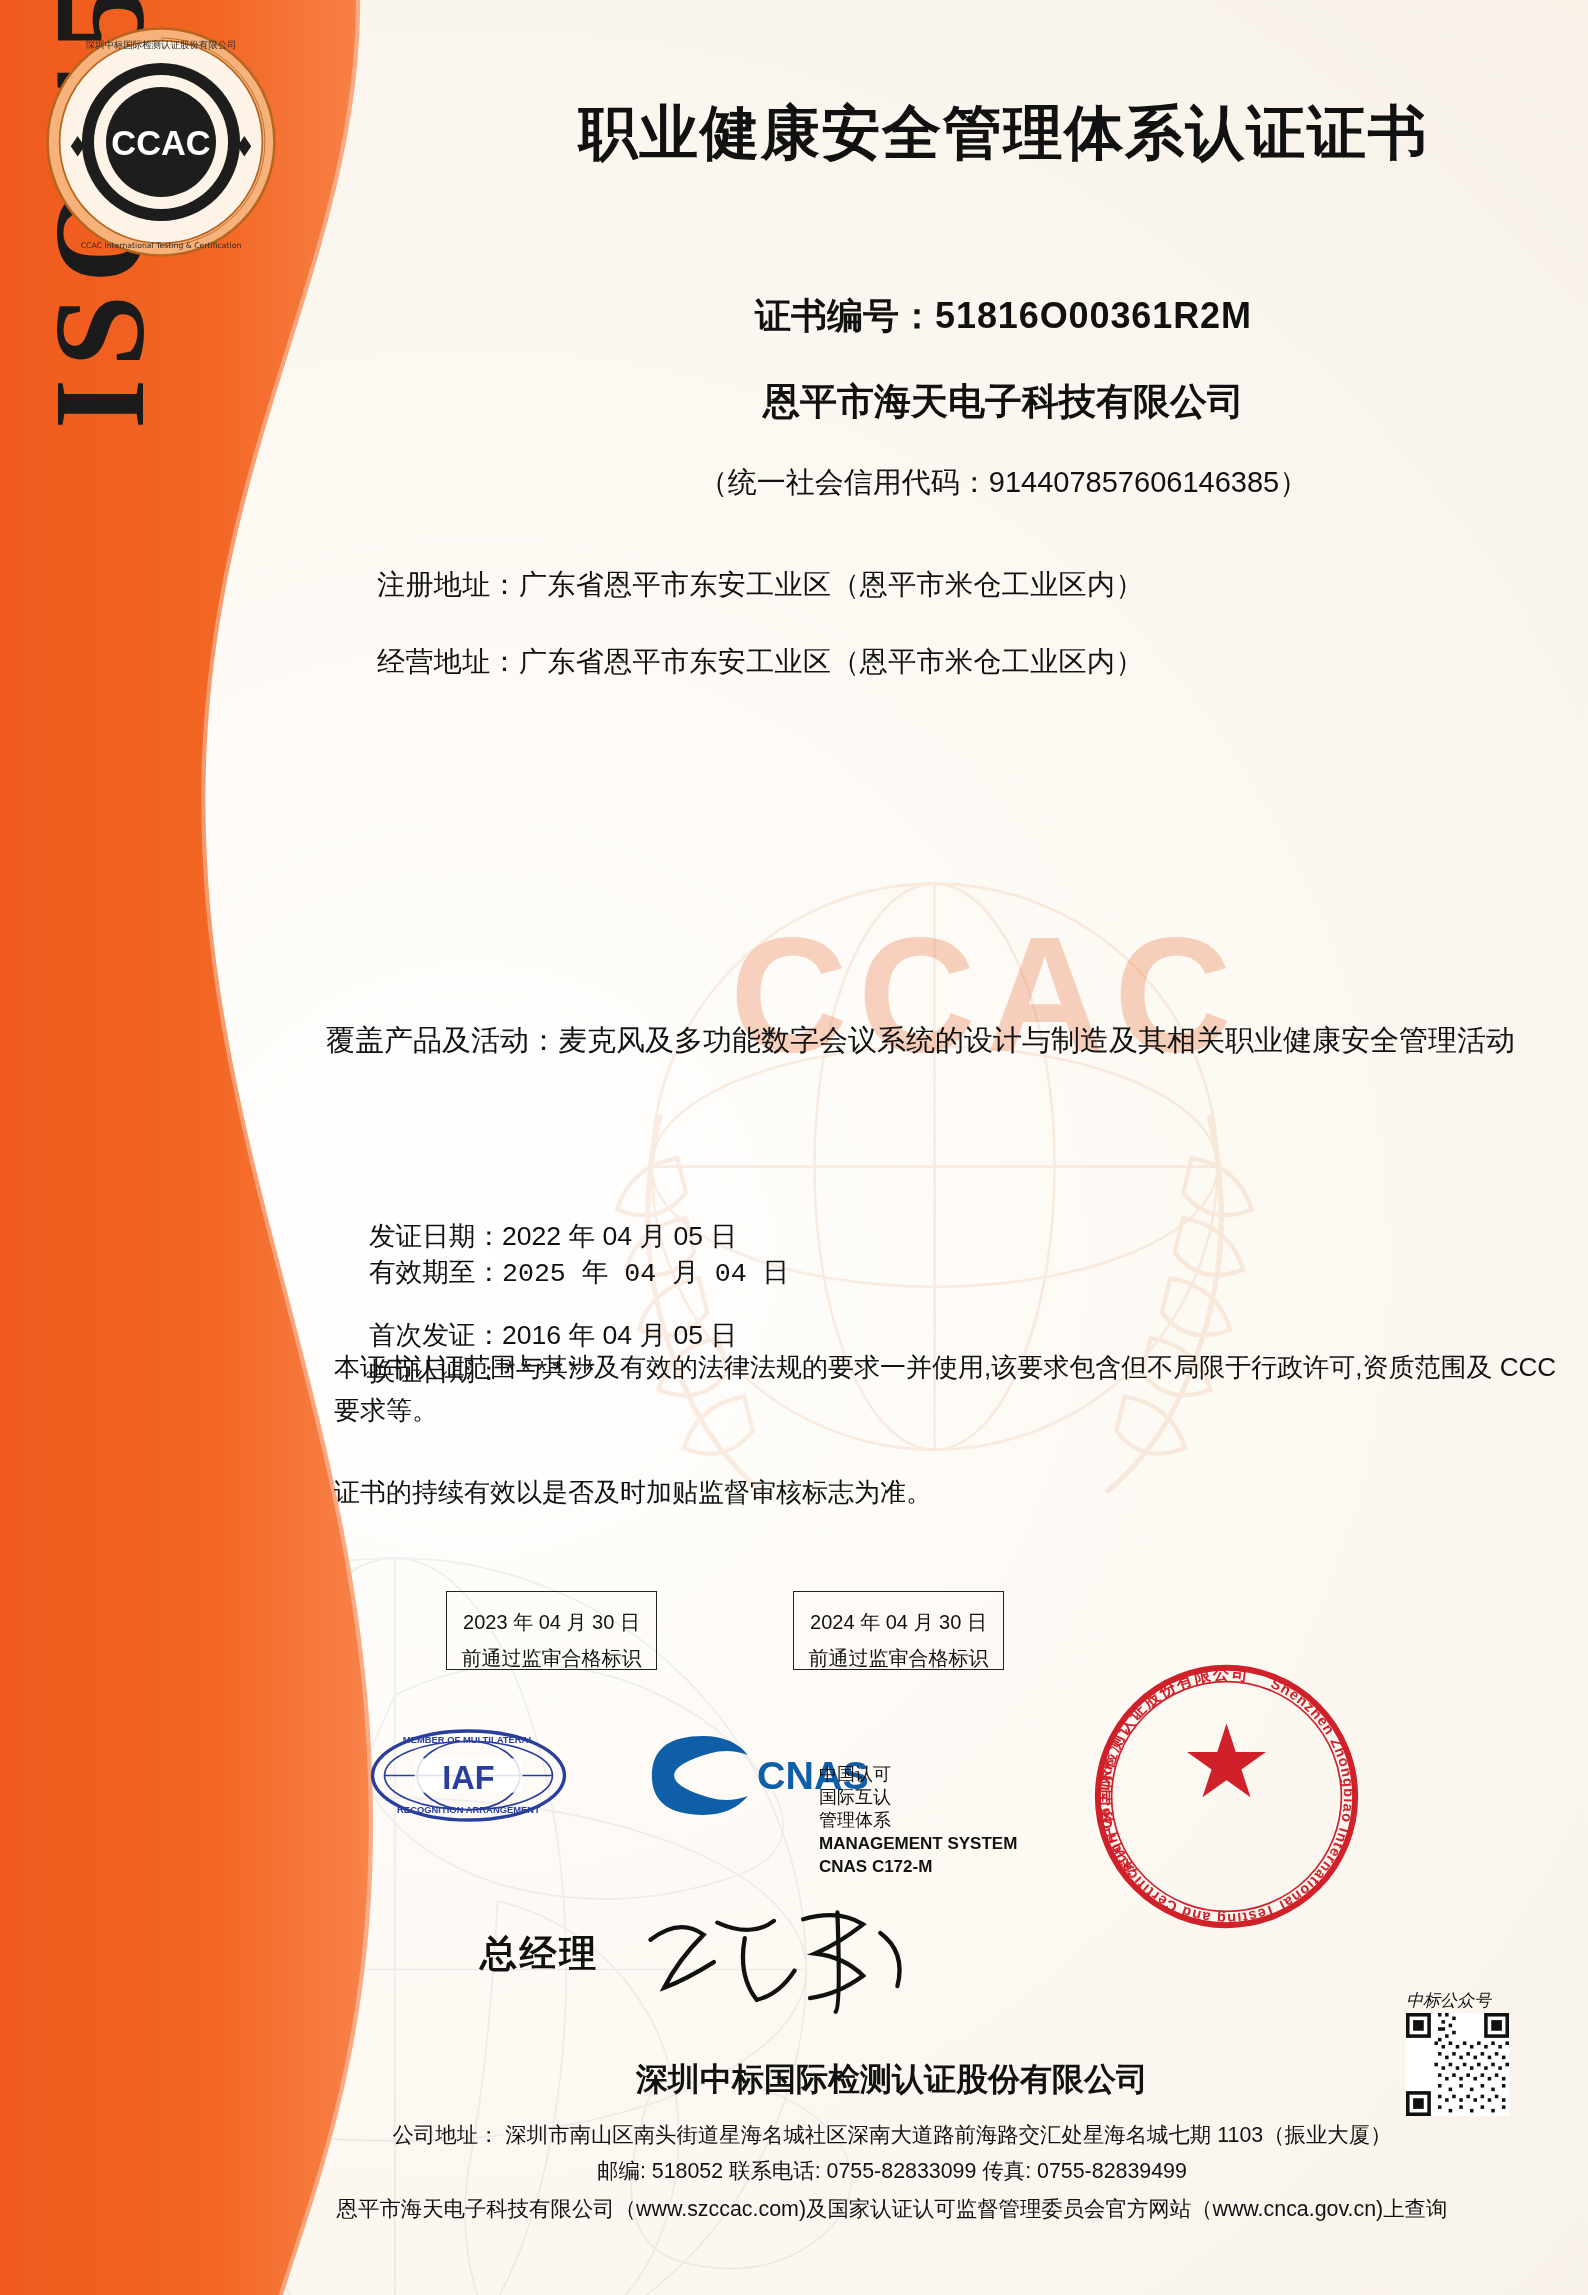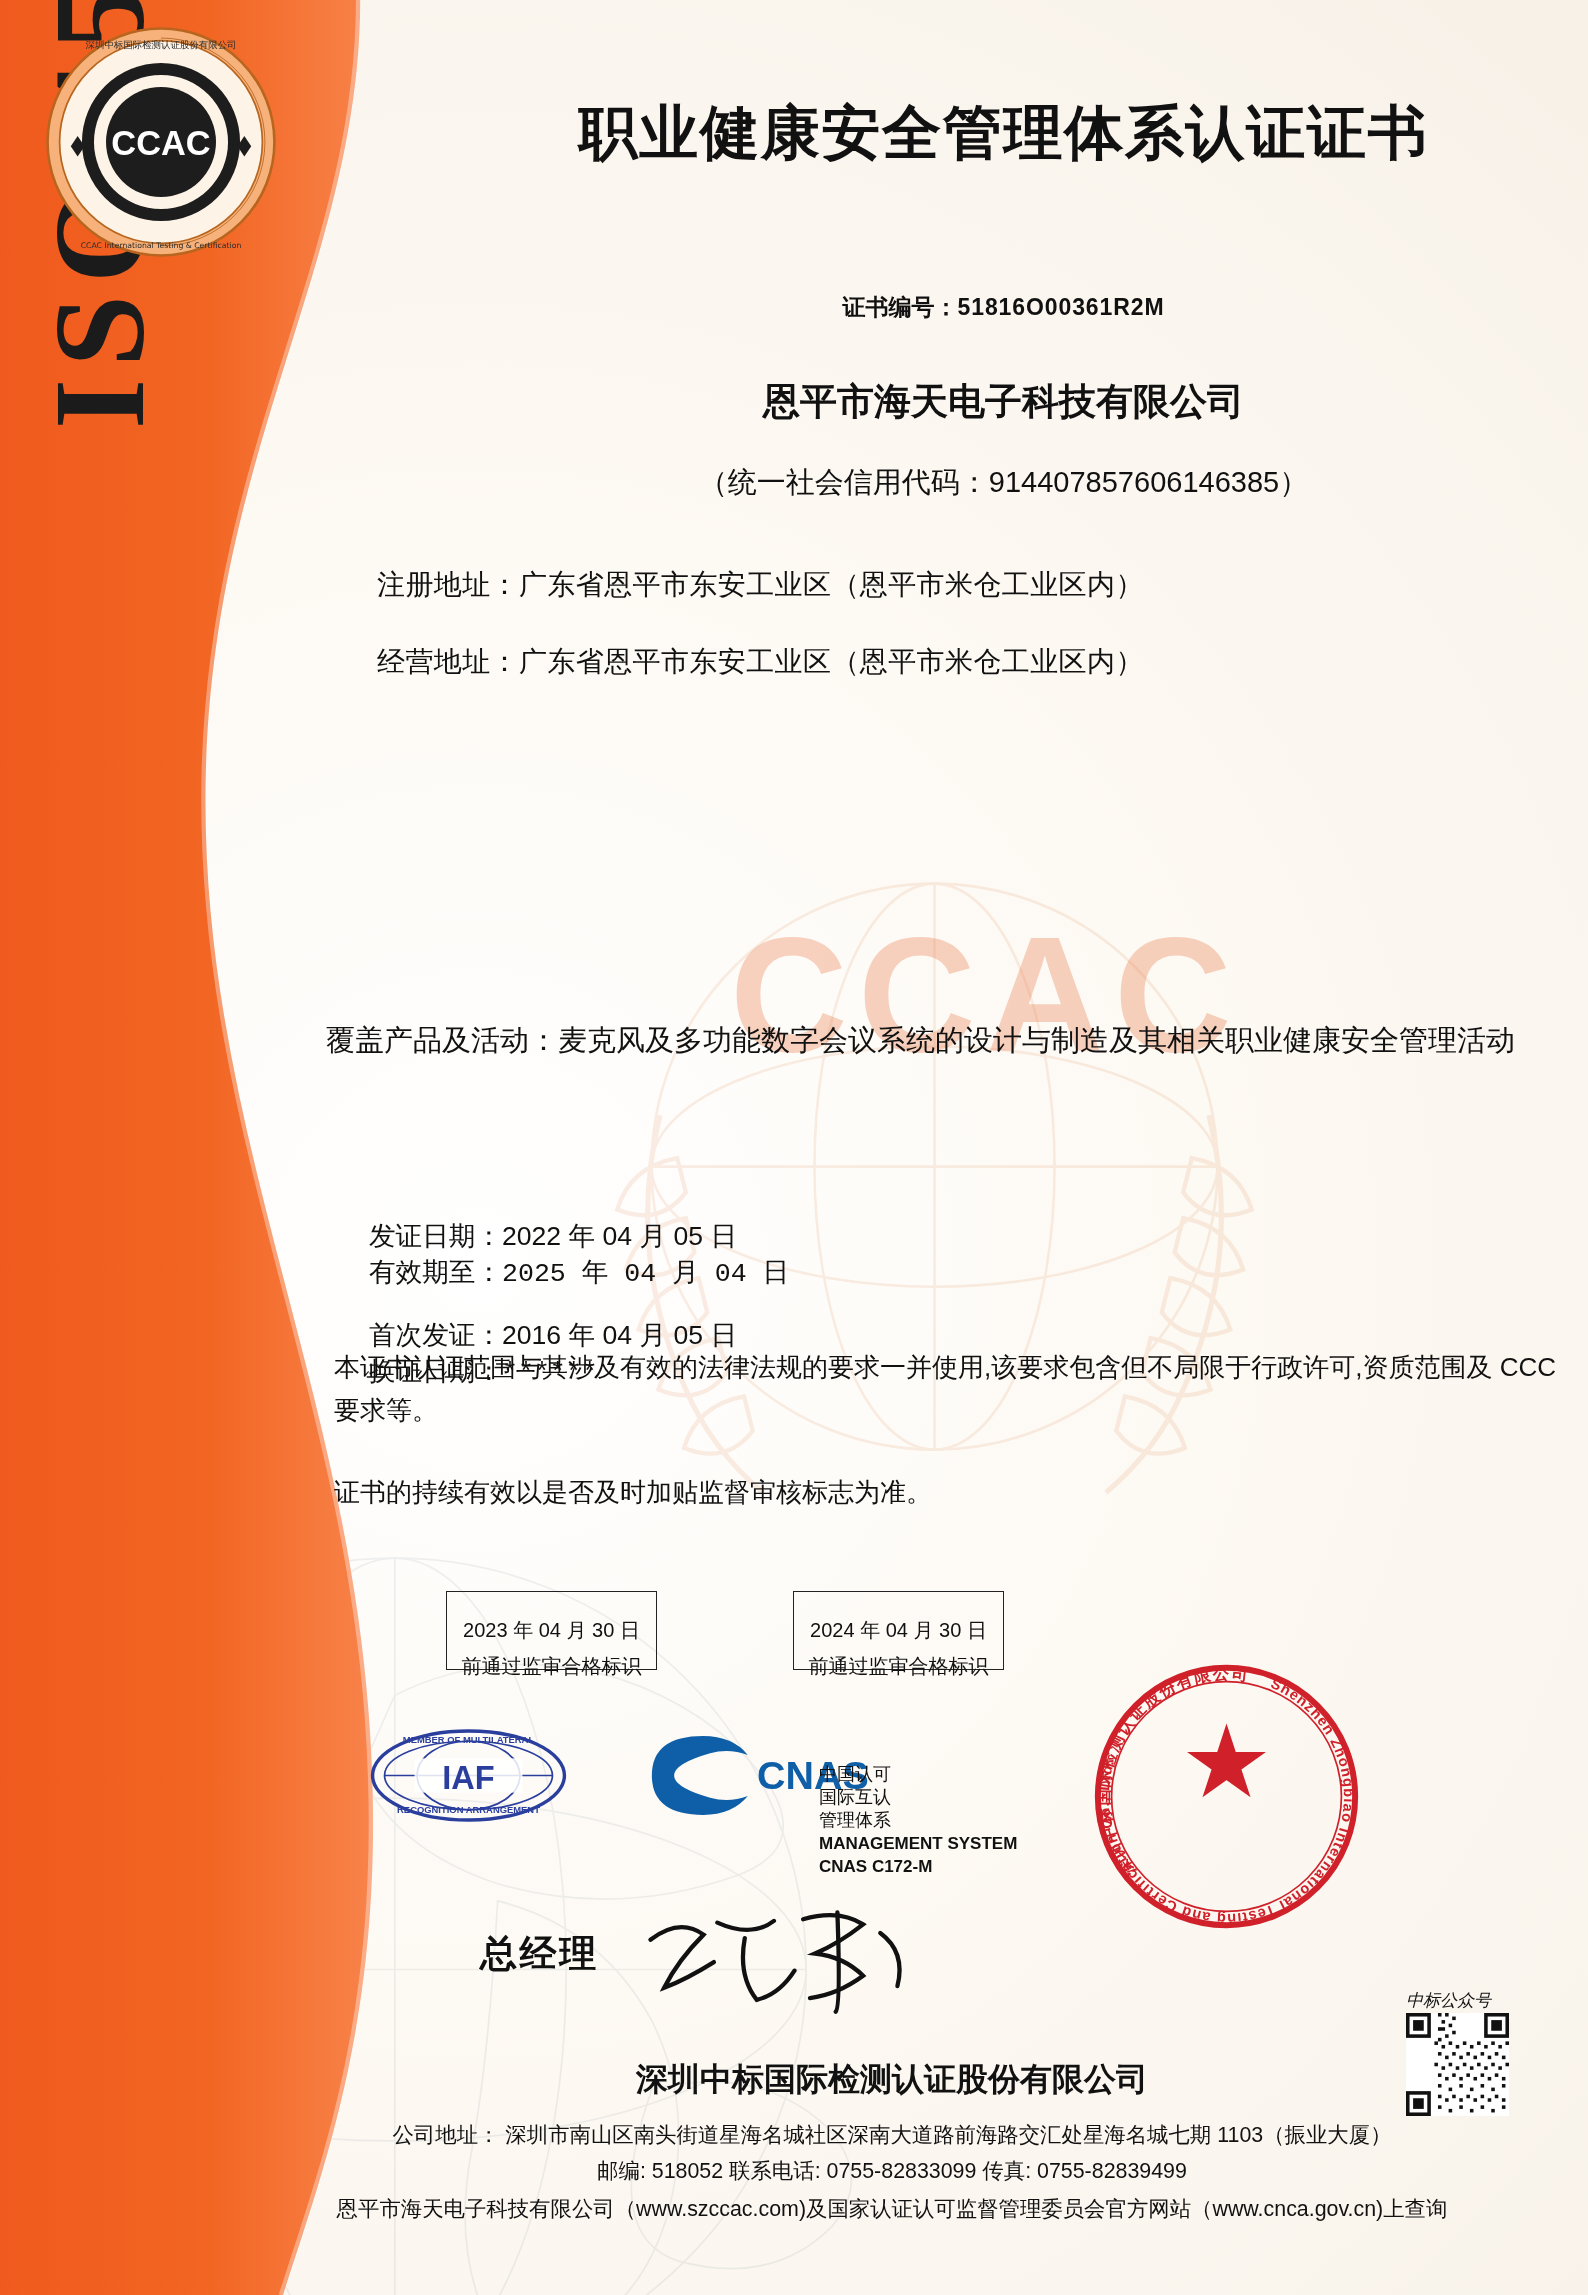--- a/index.html
+++ b/index.html
@@ -54,21 +54,21 @@
   .emblem{position:absolute;left:45px;top:26px;width:232px;height:232px;}
   
   .head-title{
     position:absolute;left:446px;top:94px;width:1115px;
     text-align:center;
     font-family:"Liberation Sans","DejaVu Sans",sans-serif;
     font-weight:700;font-size:59px;letter-spacing:1.7px;color:#111;
   }
   .cert-no{
     position:absolute;left:446px;top:292px;width:1115px;text-align:center;
-    font-size:23px;font-weight:700;color:#111;
+    font-size:36px;font-weight:700;color:#111;
   }
   .cert-no .num{letter-spacing:0.9px;}
   .company{
     position:absolute;left:446px;top:377px;width:1115px;text-align:center;
     font-size:37px;font-weight:700;color:#111;
   }
   .usci{
     position:absolute;left:446px;top:463px;width:1115px;text-align:center;
     font-size:29px;color:#111;
   }
@@ -94,21 +94,21 @@
   .dright{width:532px;font-family:Liberation Mono, monospace;}
   .note{
     position:absolute;left:334px;width:1226px;font-size:26px;line-height:43px;color:#111;
   }
   .note.n1{top:1346px;}
   .note.n2{top:1471px;}
   
   .sv-box{
     position:absolute;border:1.7px solid #222;background:transparent;
     width:211px;height:79px;text-align:center;
-    font-size:20px;color:#111;line-height:36px;padding-top:20px;
+    font-size:20px;color:#111;line-height:36px;padding-top:12px;
     box-sizing:border-box;
   }
   .sv1{left:446px;top:1591px;}
   .sv2{left:793px;top:1591px;}
   
   .iaf{position:absolute;left:370px;top:1724px;width:197px;height:103px;}
   .cnas{position:absolute;left:645px;top:1724px;width:377px;height:103px;}
   .cnas-txt{
     position:absolute;left:819px;top:1720px;font-size:18px;line-height:23px;color:#111;margin-top:43px;
   }

